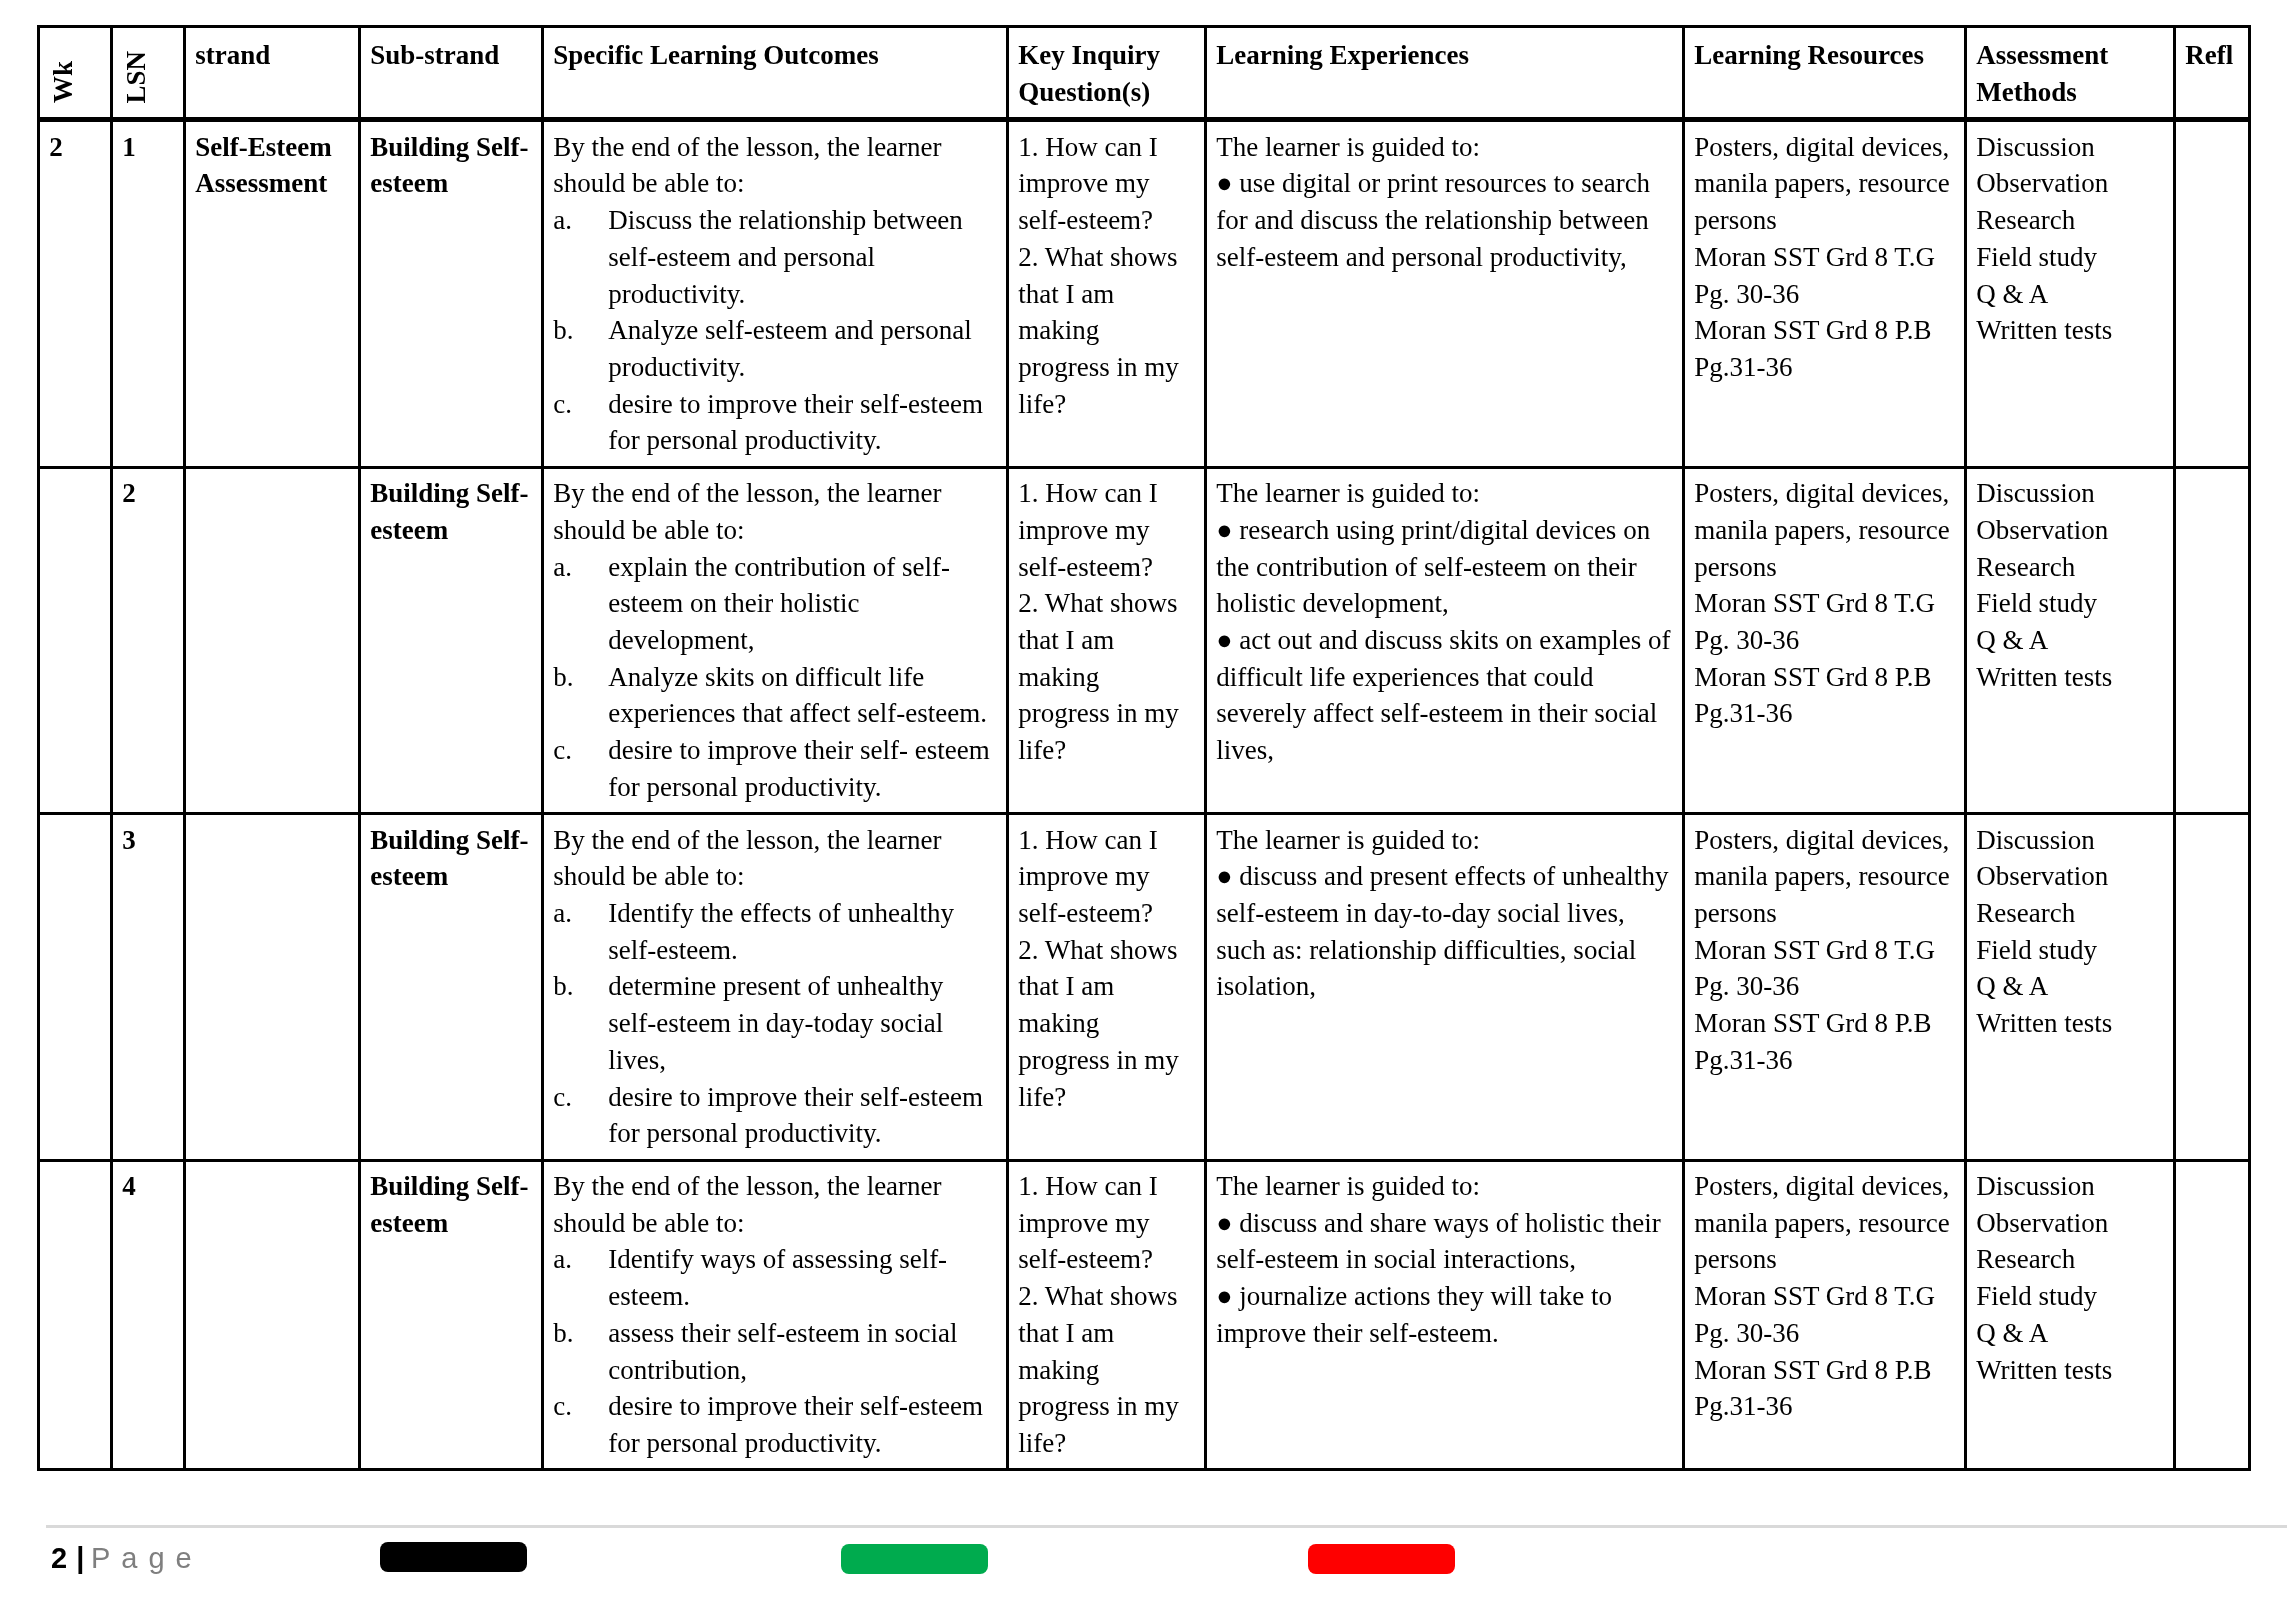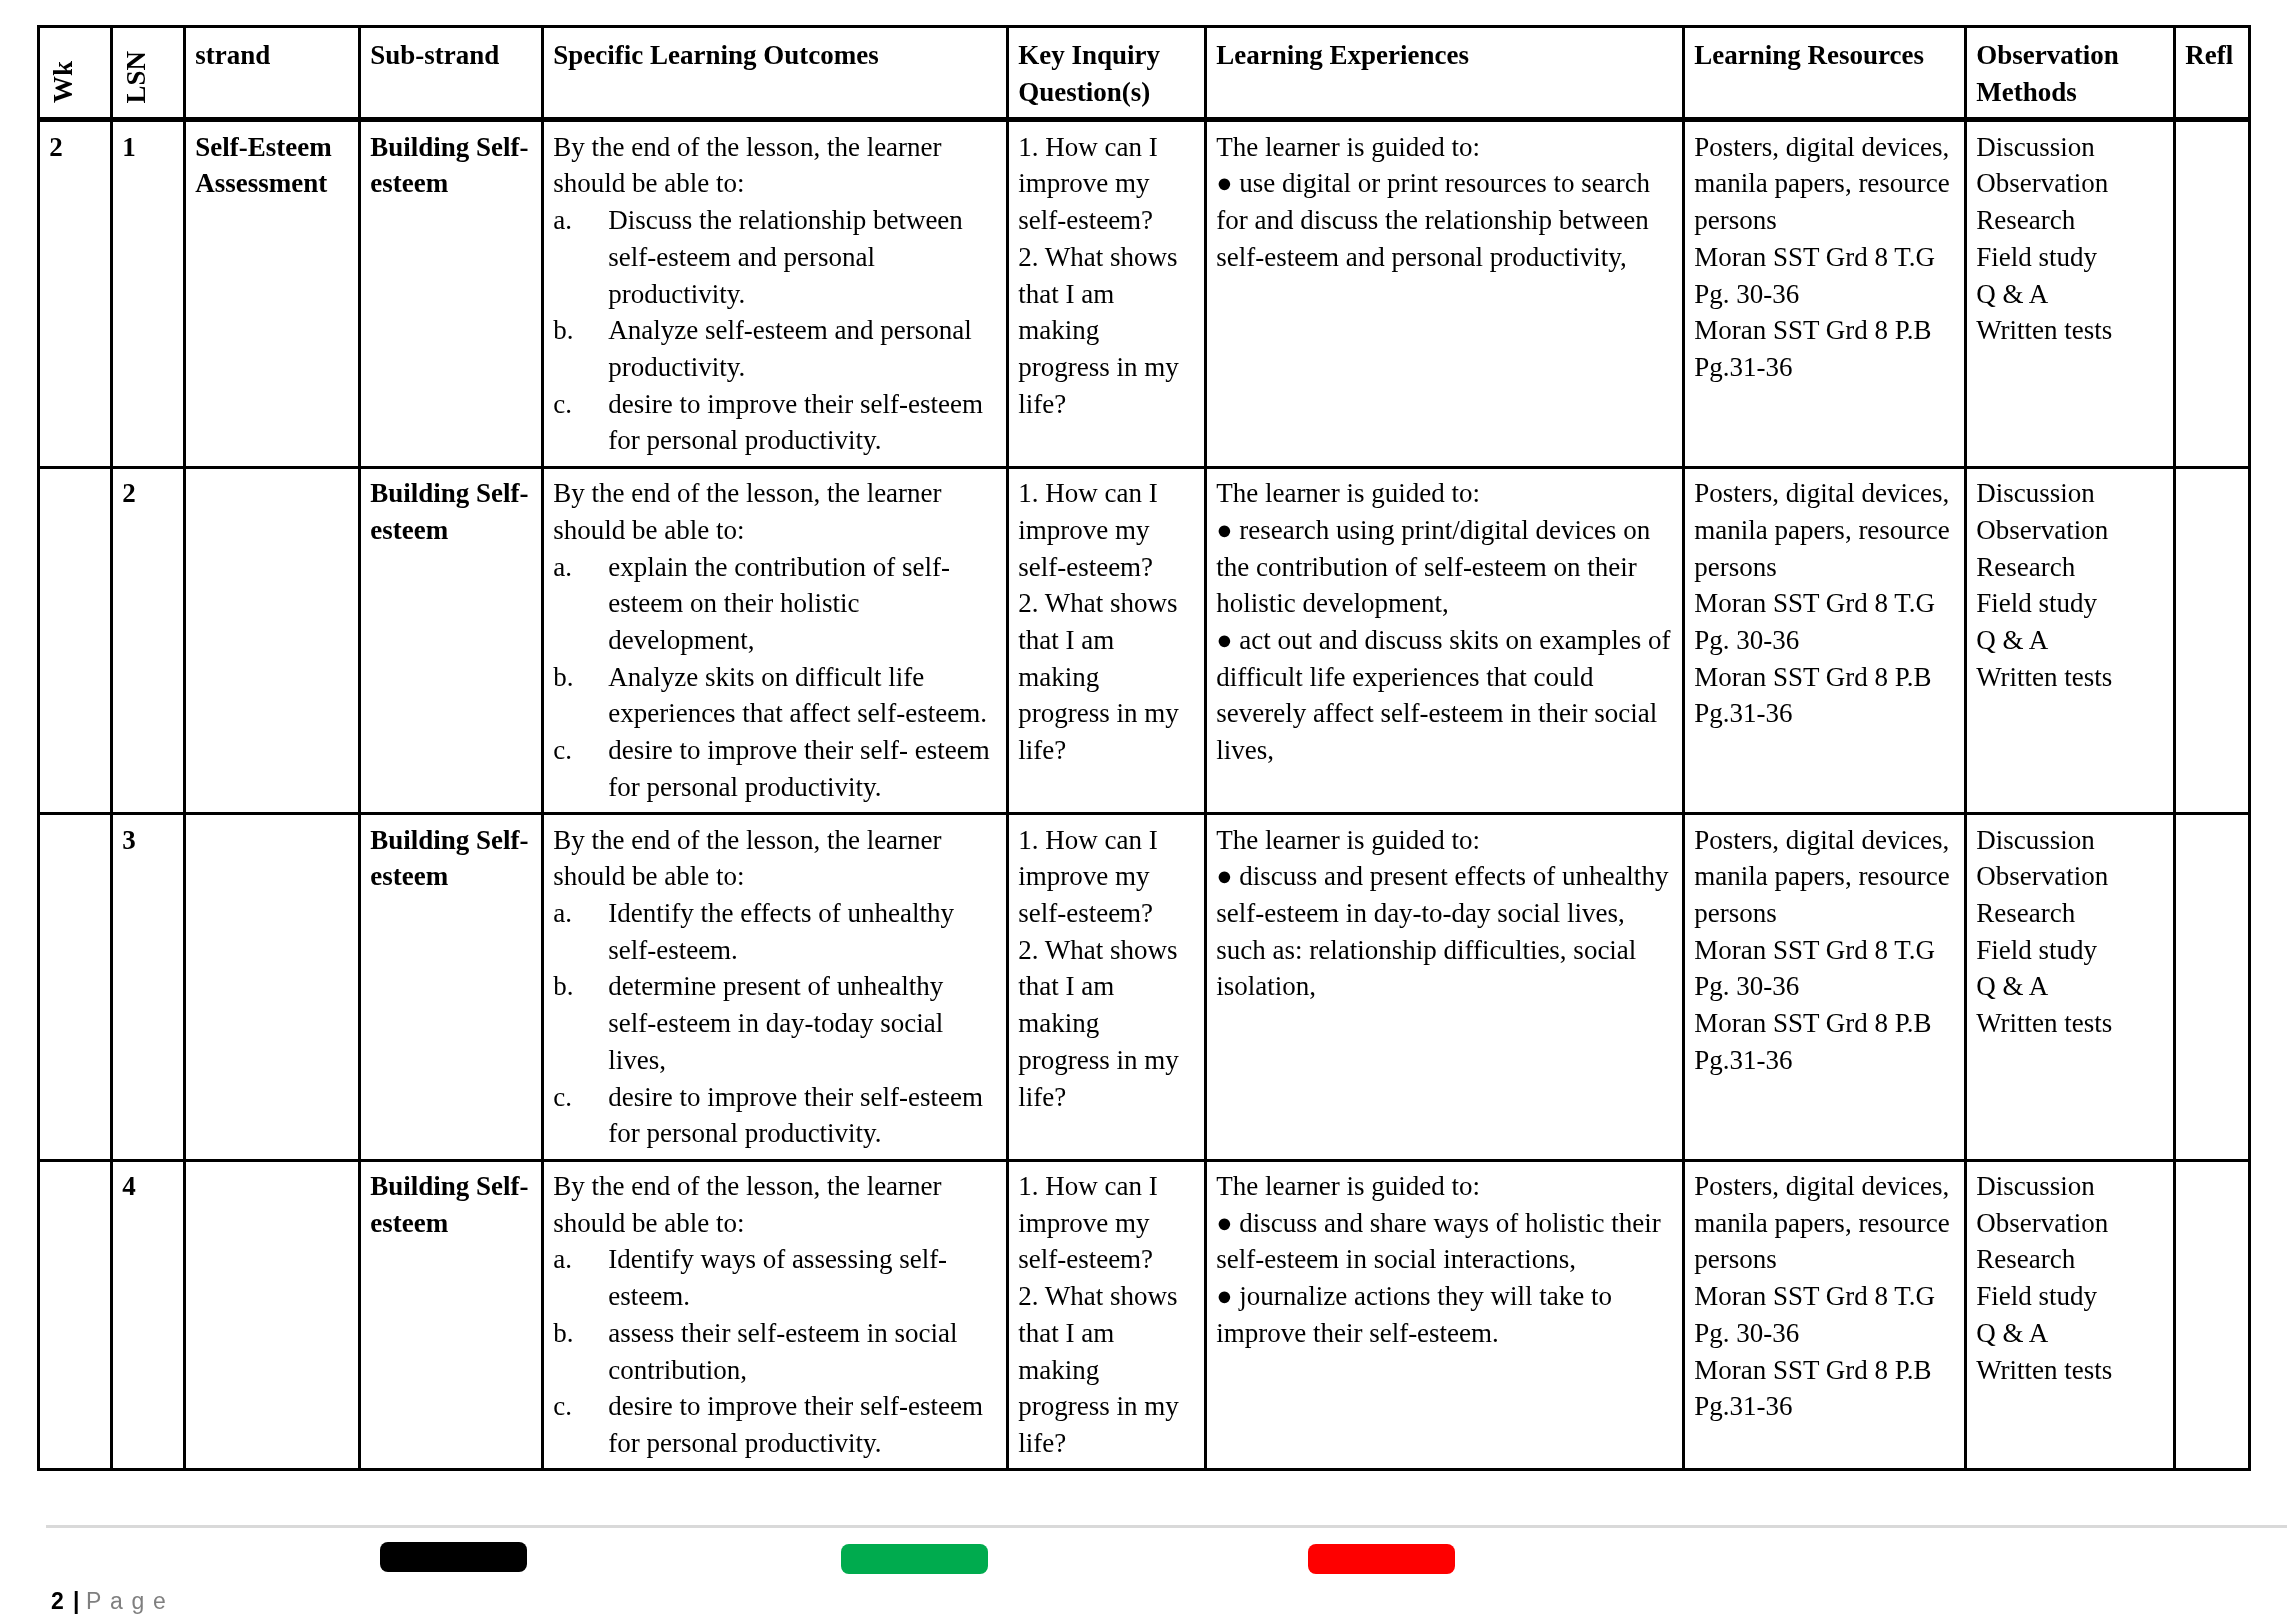--- a/index.html
+++ b/index.html
@@ -21,22 +21,22 @@
 
   .bold { font-weight:bold; }
   .intro { }
   .oitem { display:flex; }
   .om { flex:0 0 55px; }
   .ot { flex:1 1 auto; }
   .kitem, .ritem, .aitem, .eitem { }
 
   .footer-rule { position:absolute; left:46px; top:1525px; width:2241px; height:2.6px;
                  background:#d9d9d9; }
-  .footer { position:absolute; left:51px; top:1588px;
-            font-family:"Liberation Sans","DejaVu Sans",sans-serif; font-size:23px; }
+  .footer { position:absolute; left:51px; top:1542px;
+            font-family:"Liberation Sans","DejaVu Sans",sans-serif; font-size:29px; }
   .pnum { font-weight:bold; color:#000; }
   .psep { font-weight:bold; color:#000; margin:0 6.5px 0 9.2px; }
   .plabel { color:#7f7f7f; letter-spacing:0.38em; }
 
   .bar { position:absolute; height:30px; width:147px; border-radius:7.9px; }
   .bar-black { left:380px; top:1542px; }
   .bar-green { left:841px; top:1544px; }
   .bar-red   { left:1308px; top:1544px; }
 </style>
 </head>
@@ -64,21 +64,21 @@
         </th>
         <th class="rot">
           <span class="vtext">LSN</span>
         </th>
         <th>strand</th>
         <th>Sub-strand</th>
         <th>Specific Learning Outcomes</th>
         <th>Key Inquiry Question(s)</th>
         <th>Learning Experiences</th>
         <th>Learning Resources</th>
-        <th>Observation Methods</th>
+        <th>Assessment Methods</th>
         <th>Refl</th>
       </tr>
     </thead>
     <tbody>
 
         <tr class="drow">
           <td class="bold">2</td>
           <td class="bold">1</td>
           <td class="bold">Self-Esteem Assessment</td>
           <td class="bold">Building Self-esteem</td>

